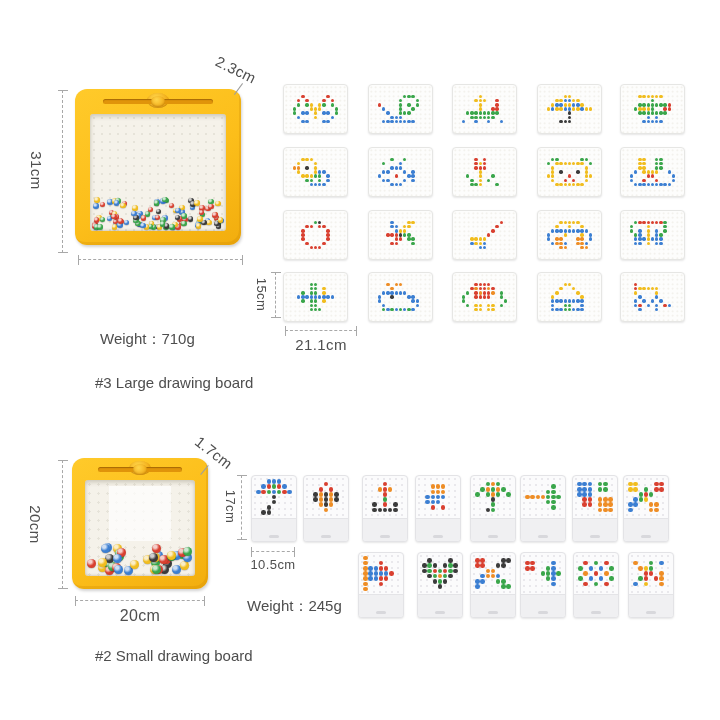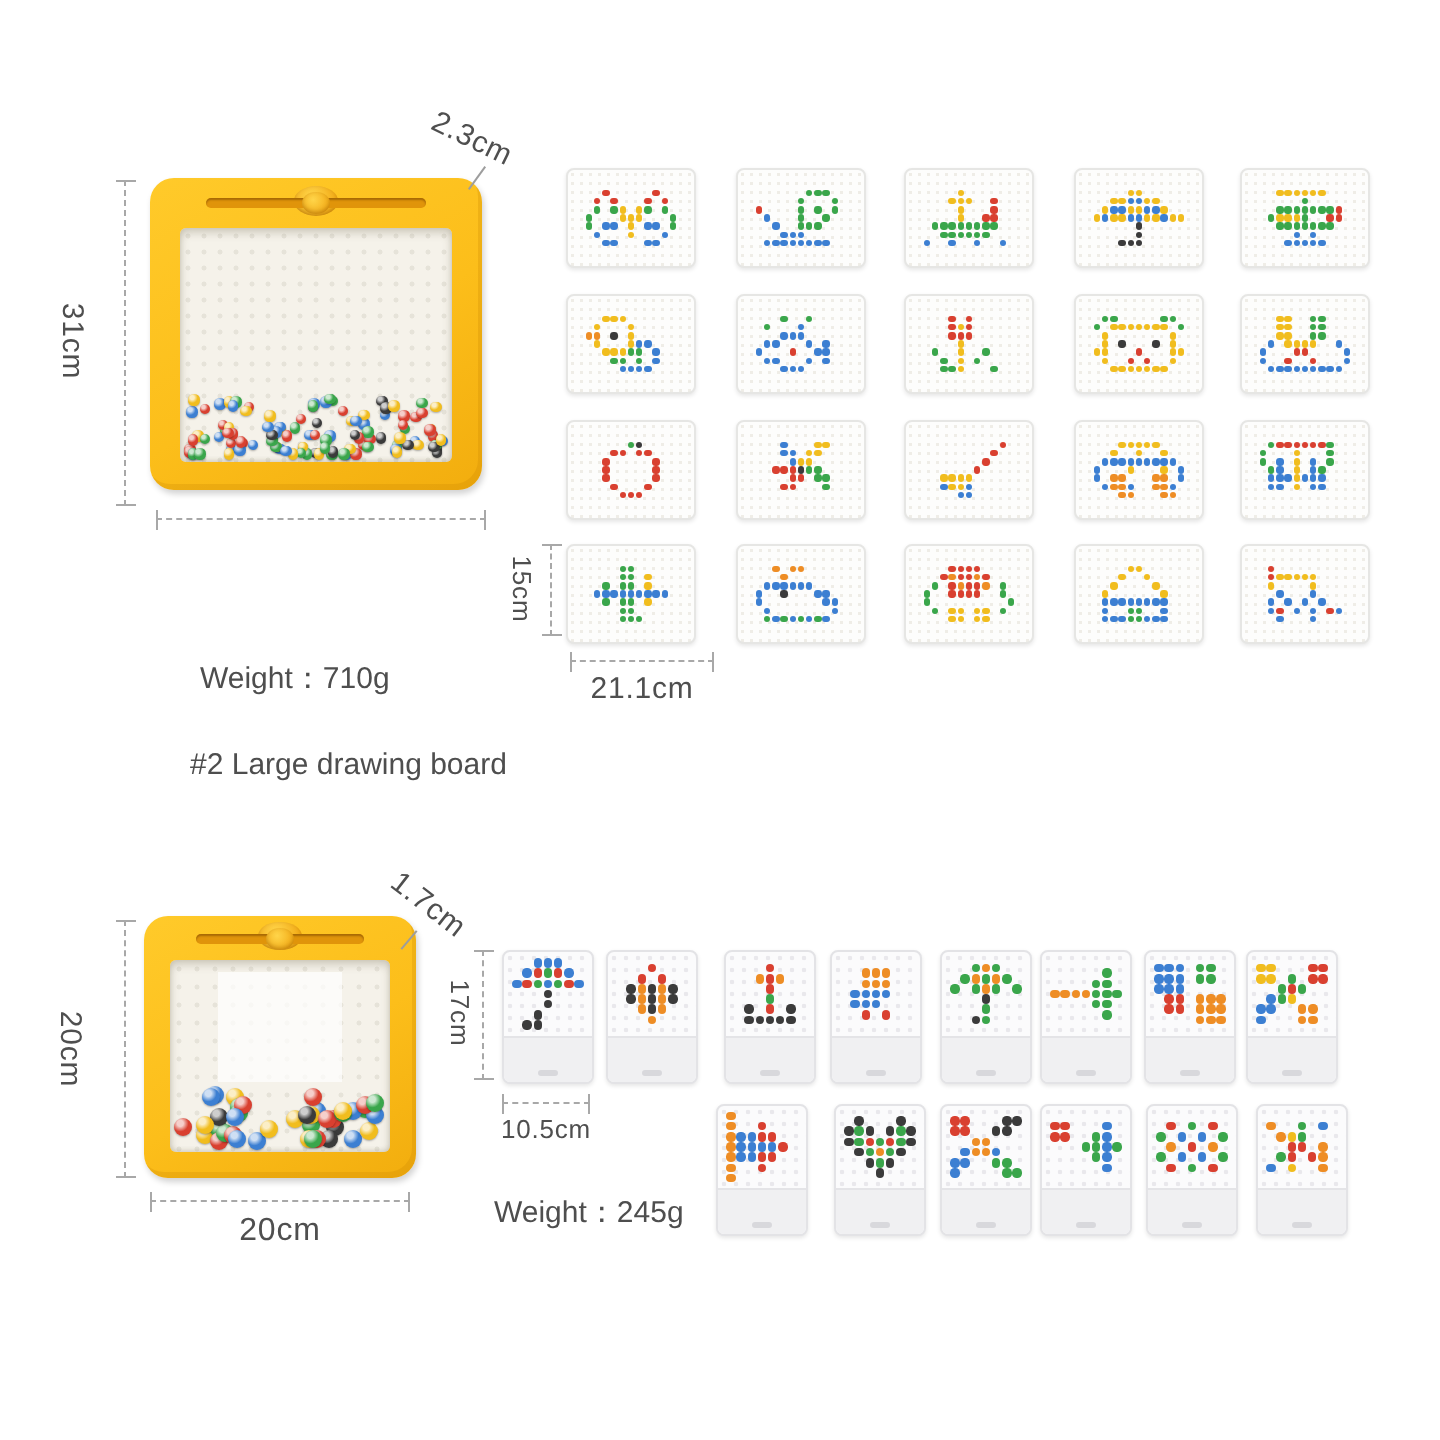--- a/index.html
+++ b/index.html
@@ -172,21 +172,21 @@
   <div class="abs tick" style="left:238px;top:82px;height:14px;transform:rotate(36deg);"></div>
 
   <div class="abs vline" style="left:62px;top:90px;height:163px;"></div>
   <div class="abs mlabel ctr rot90" style="left:8px;top:162px;width:56px;">31cm</div>
 
   <div class="abs hline" style="left:78px;top:259px;width:165px;"></div>
 
   <div class="abs txt" style="left:100px;top:330px;font-size:15px;">
     <span>Weight：</span><span>710g</span>
   </div>
-  <div class="abs txt" style="left:95px;top:374px;font-size:15px;">#2 Large drawing board</div>
+  <div class="abs txt" style="left:95px;top:374px;font-size:15px;">#3 Large drawing board</div>
 
   <div id="big-cards">
       <div class="bigcard" style="left: 283px; top: 84px; width: 63px; height: 48px;">
         <div class="dotgrid" style="grid-template-columns: repeat(11, 4.2px); grid-auto-rows: 4.2px;">
           <span style="width: 3.4px; height: 3.4px; margin: auto;"></span>
           <span style="width: 3.4px; height: 3.4px; margin: auto;"></span>
           <span style="width: 3.4px; height: 3.4px; margin: auto; background: rgb(217, 64, 48);"></span>
           <span style="width: 3.4px; height: 3.4px; margin: auto;"></span>
           <span style="width: 3.4px; height: 3.4px; margin: auto;"></span>
           <span style="width: 3.4px; height: 3.4px; margin: auto;"></span>
@@ -1870,20 +1870,21 @@
   <div class="abs mlabel ctr" style="left:75px;top:607px;width:130px;font-size:16px;">20cm</div>
 
   <div class="abs vline" style="left:241px;top:475px;height:65px;"></div>
   <div class="abs mlabel sm ctr rot90" style="left:206px;top:499px;width:48px;">17cm</div>
   <div class="abs hline" style="left:251px;top:551px;width:44px;"></div>
   <div class="abs mlabel sm ctr" style="left:228px;top:557px;width:90px;">10.5cm</div>
 
   <div class="abs txt" style="left:247px;top:597px;font-size:15px;">
     <span>Weight：</span><span>245g</span>
   </div>
+  <div class="abs txt" style="left:95px;top:647px;font-size:15px;">#2 Small drawing board</div>
 
   <div id="small-cards-r1">
       <div class="smallcard" style="left: 251px; top: 475px; width: 44px; height: 65px;">
         <div class="sc-dots" style="height: 42px;">
           <div class="dotgrid" style="grid-template-columns: repeat(7, 5.2px); grid-auto-rows: 5.2px;">
             <span style="width: 4.6px; height: 4.6px; margin: auto;"></span>
             <span style="width: 4.6px; height: 4.6px; margin: auto;"></span>
             <span style="width: 4.6px; height: 4.6px; margin: auto; background: rgb(60, 127, 210);"></span>
             <span style="width: 4.6px; height: 4.6px; margin: auto; background: rgb(60, 127, 210);"></span>
             <span style="width: 4.6px; height: 4.6px; margin: auto; background: rgb(60, 127, 210);"></span>

